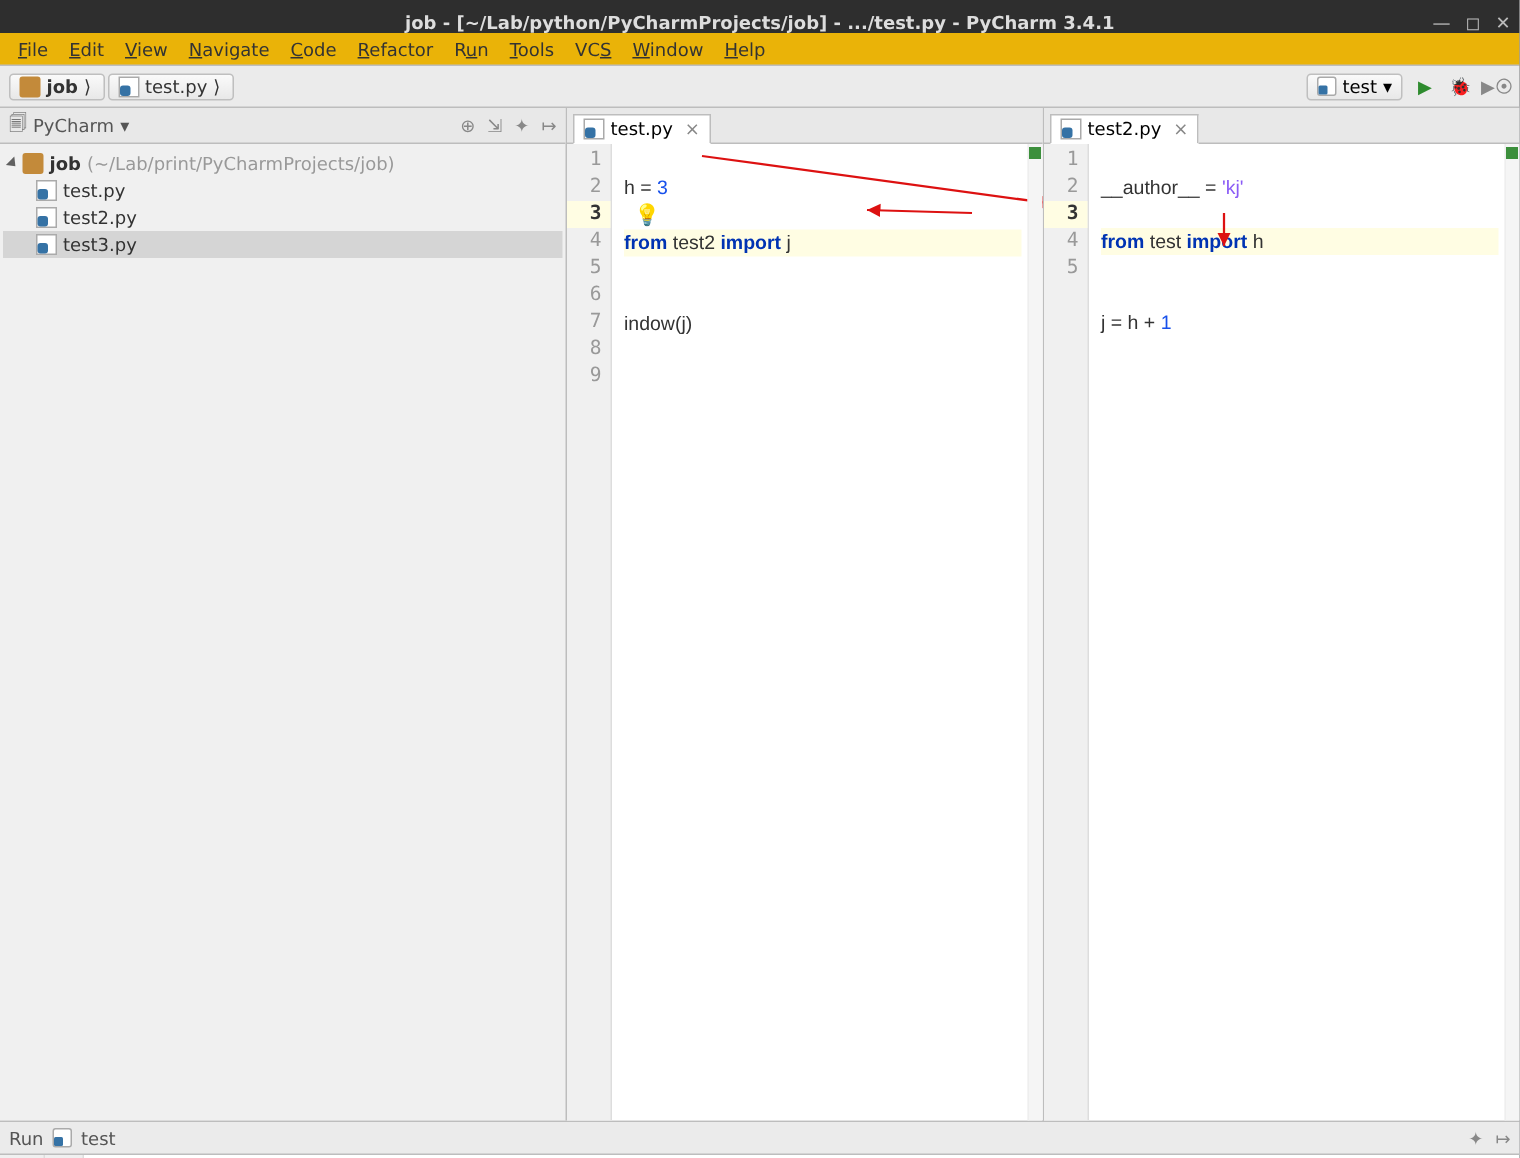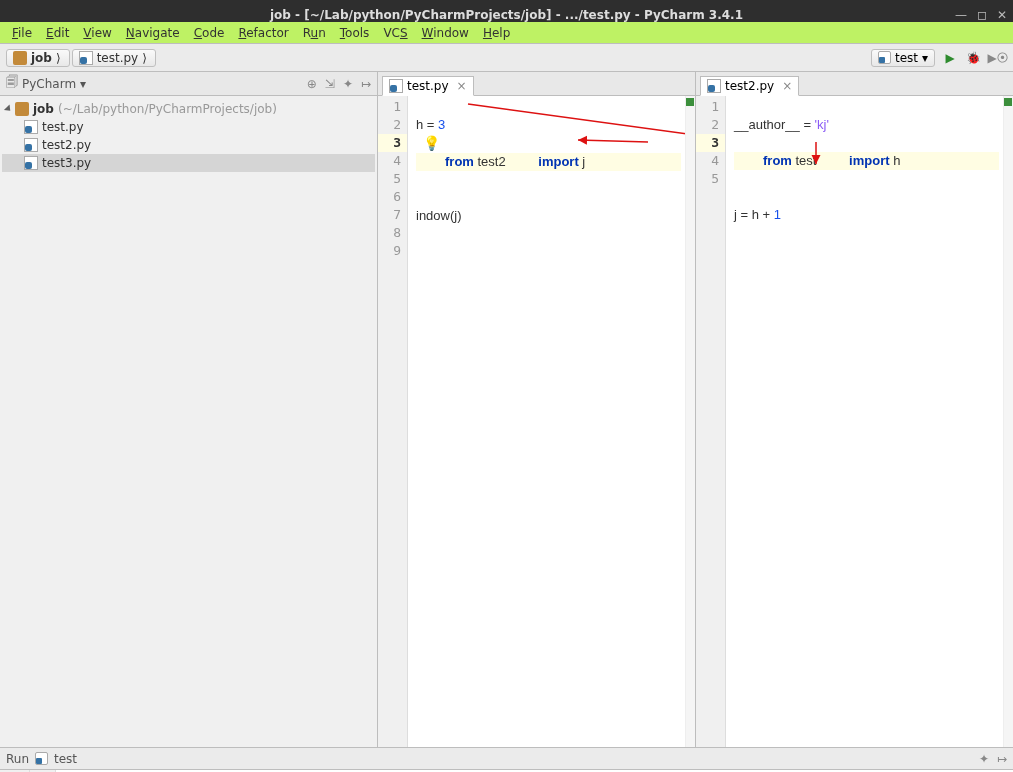--- a/index.html
+++ b/index.html
@@ -1,20 +1,20 @@
 <!DOCTYPE html>
 <html><head>
 <meta charset="utf-8">
 <style>
 * { box-sizing: border-box; margin: 0; padding: 0; }
 body { font-family: "DejaVu Sans", Arial, sans-serif; font-size: 12px; background: #3c3f41; overflow: hidden; width: 1013px; height: 772px; }
 .titlebar { background: #2e2e2e; color: #ddd; height: 22px; display: flex; align-items: flex-end; justify-content: center; position: relative; }
 .titlebar .title { font-size: 12px; font-weight: bold; }
 .titlebar .wincontrols { position: absolute; right: 6px; display: flex; gap: 10px; color: #bbb; }
-.menubar { background: #bef264; border-bottom: 1px solid #bdbdbd; height: 22px; display: flex; align-items: center; padding: 0 6px; gap: 2px; color: #333; }
+.menubar { background: #eab308; border-bottom: 1px solid #bdbdbd; height: 22px; display: flex; align-items: center; padding: 0 6px; gap: 2px; color: #333; }
 .menubar span { padding: 2px 6px; cursor: default; }
 .menubar span u { text-decoration: underline; }
 .navbar { background: #ebebeb; border-bottom: 1px solid #bdbdbd; height: 28px; display: flex; align-items: center; padding: 0 6px; justify-content: space-between; }
 .bcrumbs { display: flex; align-items: center; gap: 2px; font-size: 12px; color: #333; }
 .crumb { border: 1px solid #bfbfbf; border-radius: 3px; padding: 1px 8px 1px 6px; background: linear-gradient(#fafafa,#e8e8e8); display: flex; align-items: center; gap: 4px; }
 .toolbar-right { display: flex; align-items: center; gap: 6px; }
 .run-select { border: 1px solid #bfbfbf; background: linear-gradient(#fafafa,#e8e8e8); padding: 1px 6px; border-radius: 3px; display: flex; align-items: center; gap: 4px; }
 .iconbtn { width: 18px; height: 18px; display: inline-flex; align-items: center; justify-content: center; }
 .main { display: flex; height: calc(772px - 22px - 22px - 28px - 22px - 3px); background: #fff; }
 .sidebar { width: 378px; background: #f0f0f0; border-right: 1px solid #bdbdbd; display: flex; flex-direction: column; }
@@ -38,21 +38,21 @@
 .editor { flex: 1; display: flex; flex-direction: column; border-right: 1px solid #bdbdbd; position: relative; }
 .editor:last-child { border-right: none; }
 .etabs { height: 24px; background: #e8e8e8; border-bottom: 1px solid #bdbdbd; display: flex; align-items: flex-end; padding-left: 4px; }
 .etab { background: #fff; border: 1px solid #bdbdbd; border-bottom: 1px solid #fff; padding: 2px 6px; display: flex; align-items: center; gap: 4px; font-size: 12px; position: relative; top: 1px; }
 .etab .x { color: #888; margin-left: 4px; }
 .ebody { flex: 1; display: flex; background: #fff; position: relative; overflow: hidden; }
 .gutter { width: 30px; background: #f0f0f0; border-right: 1px solid #ddd; text-align: right; padding: 2px 6px 0 0; color: #999; font-family: "DejaVu Sans Mono", monospace; font-size: 13px; line-height: 18px; }
 .gutter .cur { color: #333; font-weight: bold; background: #fffde3; margin-right: -6px; padding-right: 6px; }
 .code { flex: 1; padding: 2px 4px 0 8px; font-family: Liberation Sans, sans-serif; font-size: 13px; line-height: 18px; white-space: pre; color: #333; position: relative; }
 .hlrow { background: #fffde3; display: block; width: 100%; }
-.kw { color: #0033b3; font-weight: bold; margin-left: 29px; }
+.kw { color: #0033b3; font-weight: bold; }
 .num { color: #1750eb; }
 .str { color: #8b5cf6; }
 .strip { width: 10px; background: #f5f5f5; border-left: 1px solid #eee; position: relative; }
 .strip .sq { position: absolute; top: 2px; right: 1px; width: 8px; height: 8px; background: #3c8f3c; }
 .bulb { color: #d9a007; font-size: 14px; }
 .arrow { position: absolute; pointer-events: none; }
 .runpanel { height: 278px; border-top: 1px solid #bdbdbd; background: #fff; display: flex; flex-direction: column; }
 .runhead { height: 22px; background: #ebebeb; border-bottom: 1px solid #bdbdbd; display: flex; align-items: center; justify-content: space-between; padding: 0 6px; color: #555; }
 .runbody { flex: 1; display: flex; }
 .runside { width: 30px; background: #f0f0f0; border-right: 1px solid #ddd; display: flex; flex-direction: column; align-items: center; gap: 6px; padding-top: 4px; }
@@ -113,21 +113,21 @@
         <span>⇲</span>
         <span>✦</span>
         <span>↦</span>
       </div>
     </div>
     <div class="tree">
       <div class="tree-row">
         <span class="triangle"></span>
         <span class="ficon"></span>
         <span class="projname">job</span>
-        <span class="projpath">(~/Lab/python/PyCharmProjects/job)</span>
+        <span class="projpath">(~/Lab/print/PyCharmProjects/job)</span>
       </div>
       <div class="tree-row depth1">
           <span class="pyicon"></span>
           <span>test.py</span>
         </div>
       <div class="tree-row depth1">
           <span class="pyicon"></span>
           <span>test2.py</span>
         </div>
       <div class="tree-row depth1 sel">

